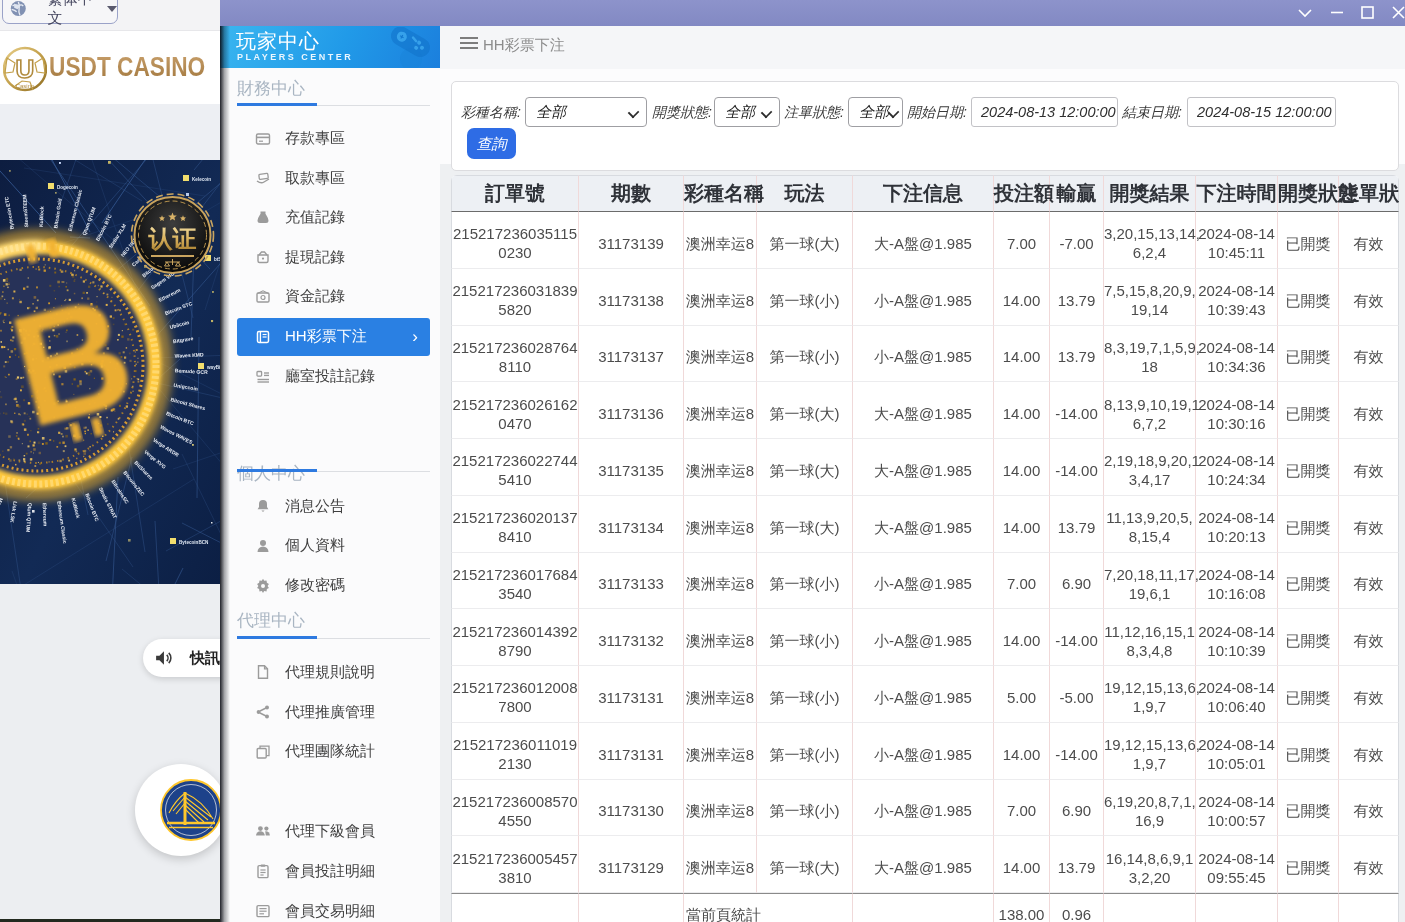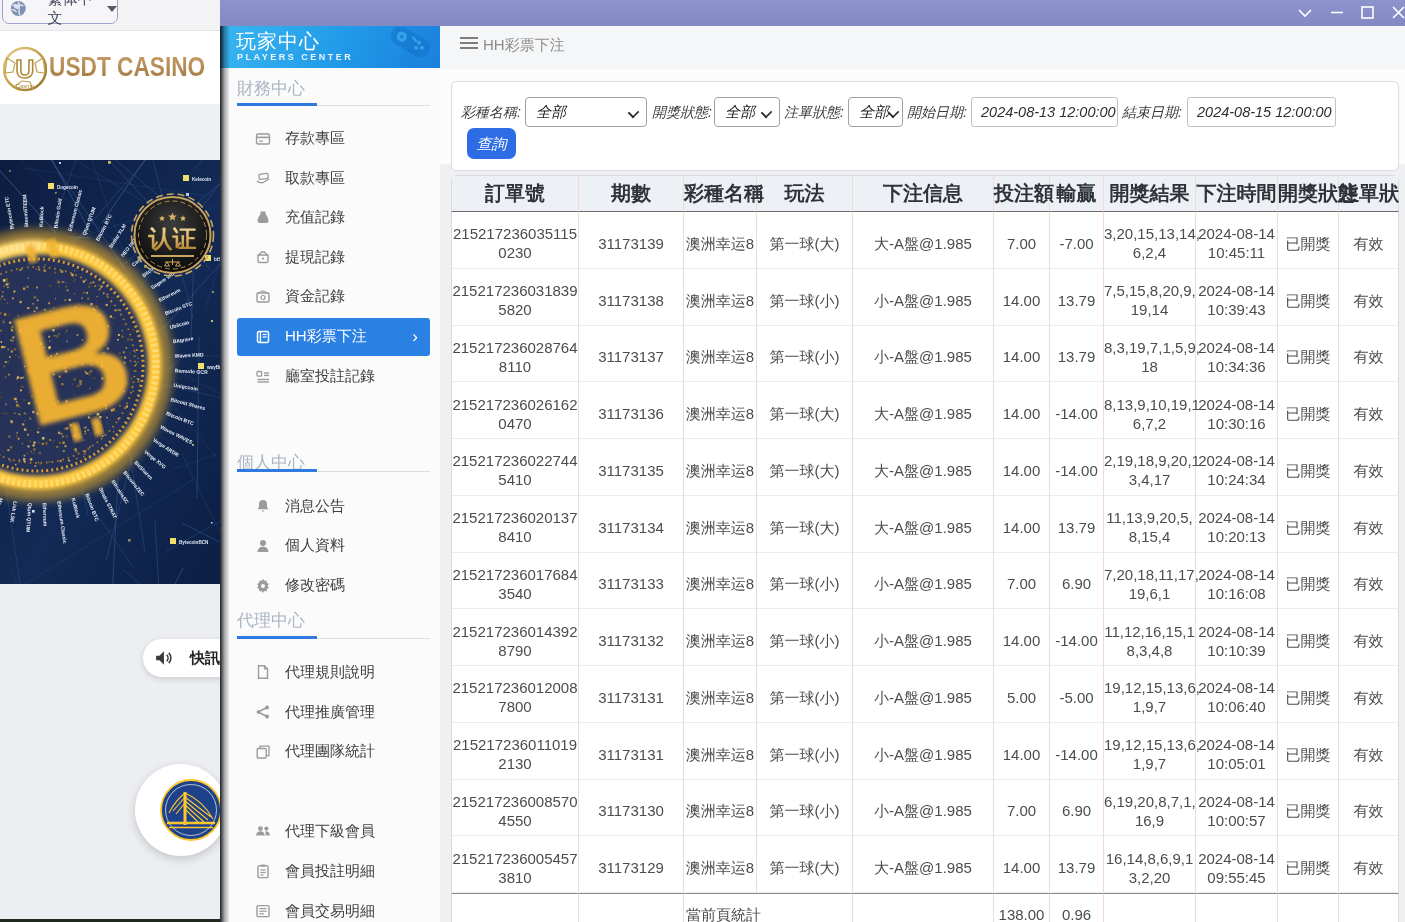--- a/index.html
+++ b/index.html
@@ -999,21 +999,21 @@
 <div class="mi" style="top:332.5px">
           <svg width="16" height="16" viewBox="0 0 16 16">
             <rect x="2" y="2.5" width="4.6" height="4.6" rx="0.8" fill="none" stroke="#9b9b9b" stroke-width="1.3"></rect>
             <line x1="9" y1="4" x2="14" y2="4" stroke="#9b9b9b" stroke-width="1.4"></line>
             <line x1="9" y1="6.4" x2="14" y2="6.4" stroke="#9b9b9b" stroke-width="1.4"></line>
             <line x1="2.5" y1="10.5" x2="14" y2="10.5" stroke="#9b9b9b" stroke-width="1.4"></line>
             <line x1="2.5" y1="13" x2="14" y2="13" stroke="#9b9b9b" stroke-width="1.4"></line>
           </svg>
           <span>廳室投註記錄</span>
         </div>
-<div class="sec" style="top:425px">個人中心</div>
+<div class="sec" style="top:436px">個人中心</div>
 <div class="secline" style="top:445px">
           <span></span>
         </div>
 <div class="mi" style="top:462px">
           <svg width="16" height="16" viewBox="0 0 16 16">
             <path d="M8 2 a4 4 0 0 1 4 4 v3 l1.4 2.2 h-10.8 L4 9 v-3 a4 4 0 0 1 4 -4 z" fill="#9b9b9b"></path>
             <path d="M6.5 12.6 a1.6 1.6 0 0 0 3 0" fill="#9b9b9b"></path>
           </svg>
           <span>消息公告</span>
         </div>

